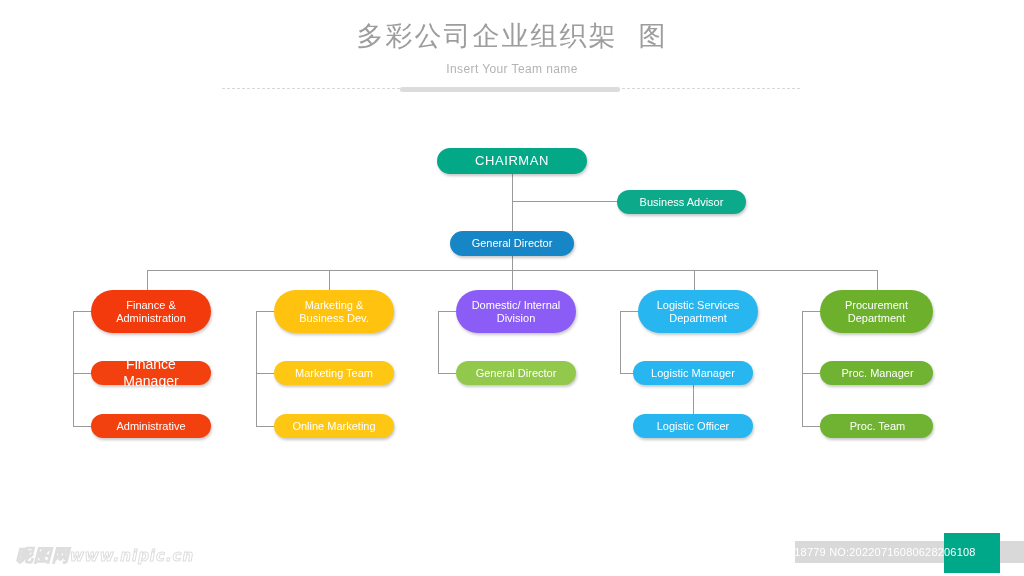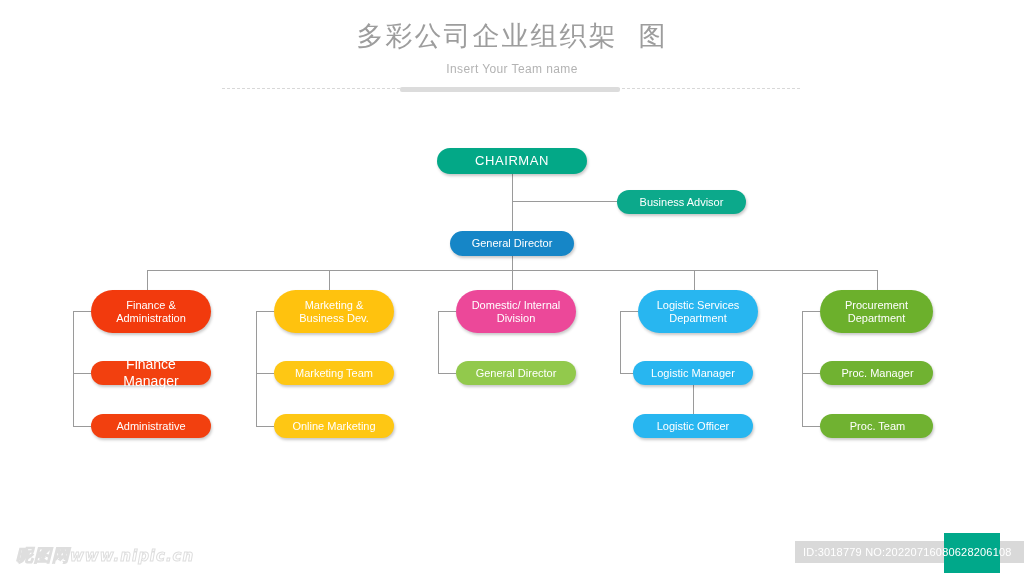--- a/index.html
+++ b/index.html
@@ -86,21 +86,21 @@
   }
   .node span { display: block; white-space: pre-line; }
 
   .n-chairman   { background: #03A887; }
   .n-advisor    { background: #0CA98B; }
   .n-gendir     { background: #1686C7; }
   .n-red        { background: #F23A0D; }
   .n-red-2      { background: #F2400F; }
   .n-yellow     { background: #FFC20E; }
   .n-yellow-2   { background: #FEC714; }
-  .n-lgreen     { background: #ec4899; }
+  .n-lgreen     { background: #8b5cf6; }
   .n-lgreen-2   { background: #92C94C; }
   .n-blue       { background: #28B6F0; }
   .n-dgreen     { background: #6CB02C; }
   .n-dgreen-2   { background: #70B231; padding-left: 8px; }
 
   
   .watermark {
     position: absolute;
     left: 16px;
     top: 544px;
@@ -120,21 +120,21 @@
   .footer-bar {
     position: absolute;
     left: 795px;
     top: 541px;
     width: 229px;
     height: 22px;
     background: #d9d9d9;
   }
   .footer-id {
     position: absolute;
-    left: 803px;
+    left: 767px;
     top: 546px;
     font-size: 11px;
     color: #ffffff;
     letter-spacing: .2px;
     white-space: nowrap;
     z-index: 6;
   }
   .footer-swatch {
     position: absolute;
     left: 944px;

